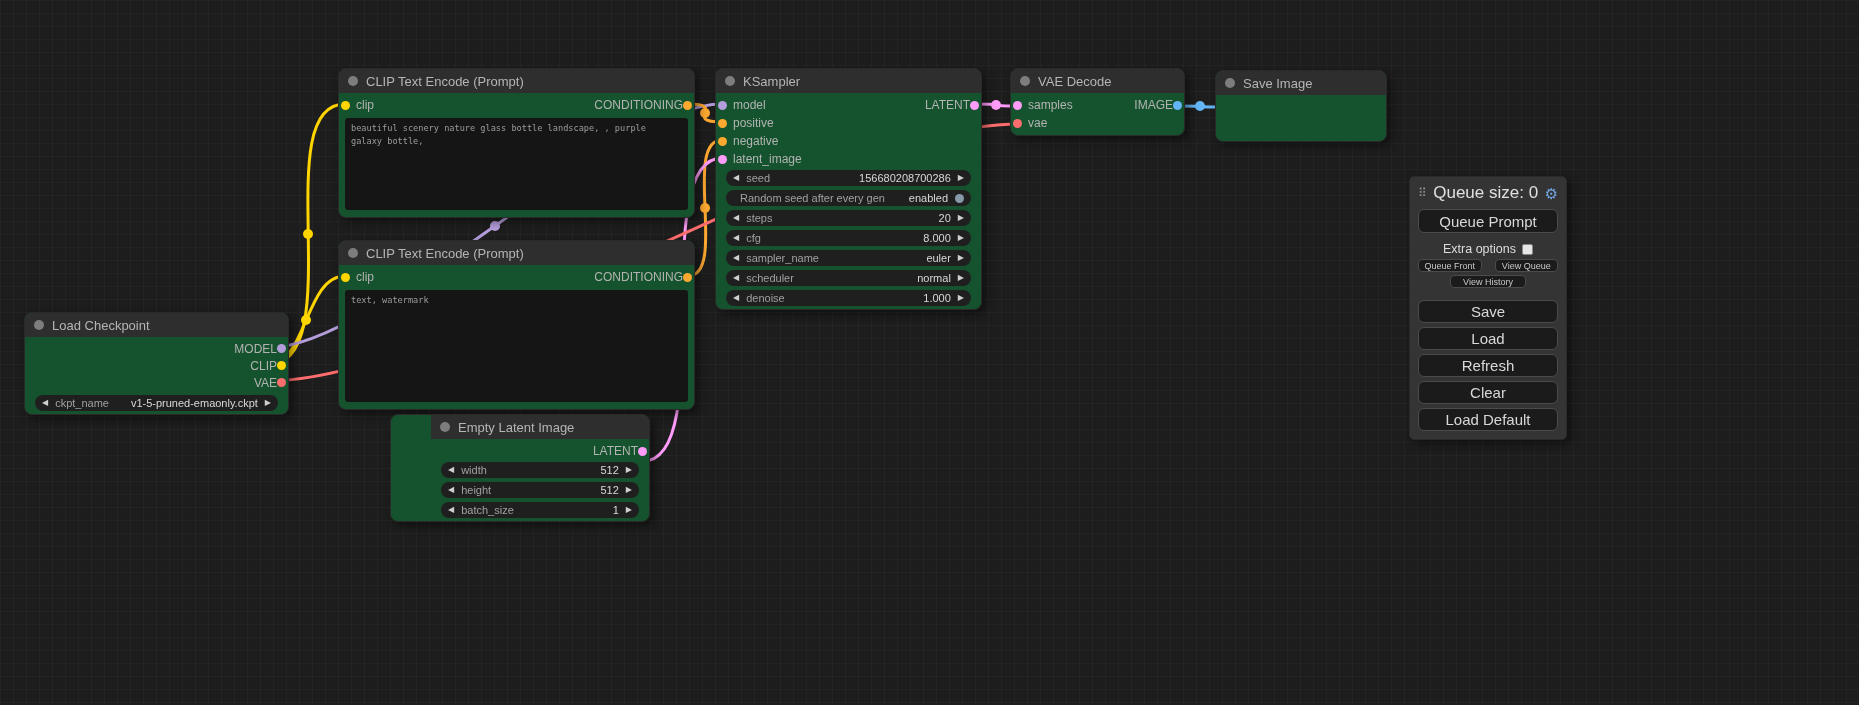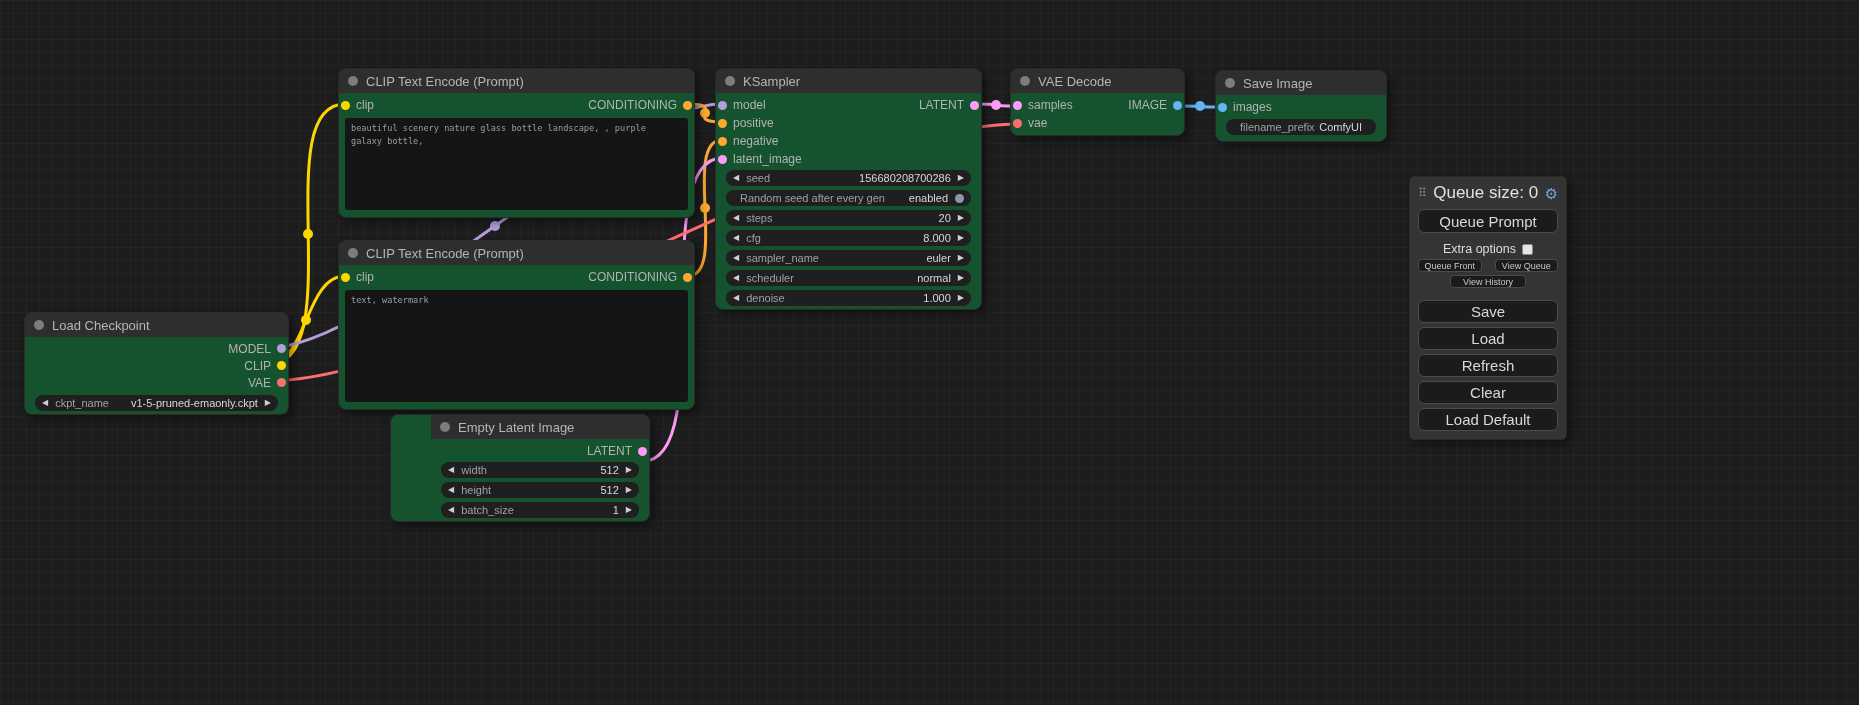--- a/index.html
+++ b/index.html
@@ -26,21 +26,21 @@
   .node-title {
     height:24px; background:#2e2e2e;
     display:flex; align-items:center; padding:0 9px;
     color:#b5b5b5; font-size:13px;
   }
   .collapse-dot { width:10px; height:10px; border-radius:50%; background:#7d7d7d; margin-right:8px; flex:0 0 auto; }
   .body-pad { padding-top:3px; }
   .slot-row { display:flex; align-items:center; height:18px; font-size:12px; color:#b3b3b3; }
   .slot-row.r17 { height:17px; }
   .in  { display:flex; align-items:center; gap:6px; margin-left:2px; }
-  .out { display:flex; align-items:center; gap:6px; margin-left:auto; margin-right:2px;text-align:center; }
+  .out { display:flex; align-items:center; margin-left:auto; margin-right:2px;text-align:center; }
   .dot { width:9px; height:9px; border-radius:50%; background:#888; flex:0 0 auto; }
   .slot-label { white-space:nowrap; }
 
   .widget {
     height:16px; margin:4px 10px 0; background:#1f1f1f;
     border-radius:8px; display:flex; align-items:center;
     padding:0 7px; font-size:11px;
   }
   .widget.first { margin-top:2px; }
   .warr { font-size:8px; color:#cfcfcf; line-height:1; flex:0 0 auto; }
@@ -285,32 +285,20 @@
       </div>
     </div>
   </div>
 </div>
 
 <div class="node" style="left:1215px;top:70px;width:172px;height:72px;">
   <div class="node-title">
     <span class="collapse-dot"></span>
     <span>Save Image</span>
   </div>
-  <div class="body-pad">
-    <div class="slot-row">
-      <div class="in">
-        <span class="dot" style="background: rgb(100, 181, 246);"></span>
-        <span class="slot-label">images</span>
-      </div>
-    </div>
-    <div class="widget" style="margin-top:3px;">
-      <span class="wname">filename_prefix</span>
-      <span class="wval">ComfyUI</span>
-    </div>
-  </div>
 </div>
 
 <div class="node" style="left:390px;top:414px;width:260px;height:108px;padding-left:40px;">
   <div class="node-title">
     <span class="collapse-dot"></span>
     <span>Empty Latent Image</span>
   </div>
   <div class="body-pad">
     <div class="slot-row">
       <div class="out">

